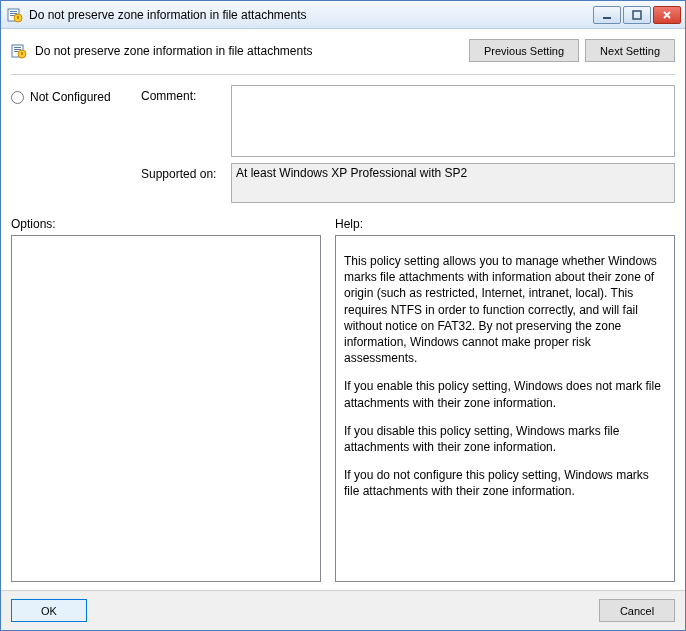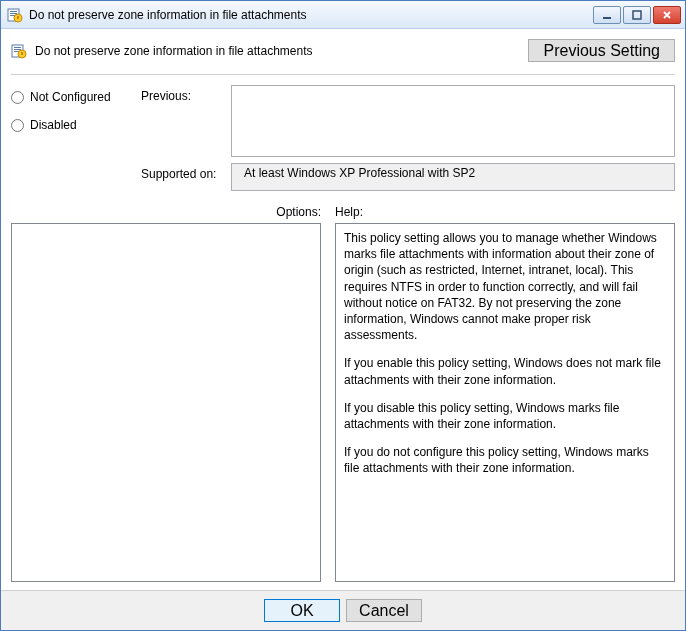--- a/index.html
+++ b/index.html
@@ -47,21 +47,21 @@
   }
   .header-icon {
     width: 16px; height: 16px; margin-right: 8px;
   }
   .header-title { flex: 1; font-size: 12px; }
   .nav-btns { display: flex; gap: 6px; }
   .btn {
     height: 23px; padding: 0 14px;
     background: #e1e1e1;
     border: 1px solid #adadad;
-    font-family: inherit; font-size: 16px;
+    font-family: inherit; font-size: 11px;
     cursor: pointer;
   }
   .btn.default { border: 1px solid #0078d7; background: #e5f1fb; }
   hr.sep { border: none; border-top: 1px solid #d0d0d0; margin: 2px 0 10px 0; }
 
   .config-grid {
     display: grid;
     grid-template-columns: 120px 80px 1fr;
     grid-template-rows: auto auto auto auto;
     column-gap: 10px;
@@ -76,53 +76,53 @@
     border: 1px solid #abadb3;
     background: #fff;
     resize: none;
     font-family: inherit; font-size: 12px;
     padding: 2px 4px;
     overflow-y: scroll;
   }
   .lbl-supported { grid-column: 2; grid-row: 4; padding-top: 4px; white-space: nowrap; }
   .supported-box {
     grid-column: 3; grid-row: 4;
-    height: 28px;
+    height: 40px;
     border: 1px solid #abadb3;
     background: #f0f0f0;
     font-family: inherit; font-size: 12px;
-    padding: 2px 12px;
+    padding: 2px 4px;
     overflow-y: scroll;
     color: #000;
     margin-top: 6px;
   }
   .row-supported { margin-top: 6px; }
 
   .panes-labels {
     display: flex; margin-top: 14px; gap: 14px;
   }
-  .panes-labels > div:first-child { width: 310px; text-align: right; }
+  .panes-labels > div:first-child { width: 310px; }
   .panes {
     display: flex; gap: 14px; flex: 1; margin-top: 4px;
   }
   .pane {
     border: 1px solid #828790;
     background: #fff;
     overflow-y: auto;
     padding: 6px 8px;
     font-size: 12px;
   }
   .pane.options { width: 310px; }
   .pane.help { flex: 1; line-height: 1.35; }
-  .pane.help p { margin: 0 0 12px 0; }
+  .pane.help p { margin: 11px 0 12px 0; }
 
   .footer {
     border-top: 1px solid #d0d0d0;
     padding: 8px 10px;
-    display: flex; justify-content: center; gap: 6px;
+    display: flex; justify-content: space-between; gap: 6px;
     background: #f0f0f0;
   }
   .footer .btn { width: 76px; padding: 0; }
 
   
   .policy-icon svg { display:block; }
 
   
   textarea::-webkit-scrollbar, .supported-box::-webkit-scrollbar { width: 16px; }
   textarea::-webkit-scrollbar-thumb, .supported-box::-webkit-scrollbar-thumb { background:#cdcdcd; }
@@ -171,37 +171,34 @@
         <rect x="3" y="4" width="7" height="1" fill="#5a7ca8"></rect>
         <rect x="3" y="6" width="7" height="1" fill="#5a7ca8"></rect>
         <rect x="3" y="8" width="5" height="1" fill="#5a7ca8"></rect>
         <circle cx="11" cy="11" r="4" fill="#ffcc33" stroke="#c98b00"></circle>
         <rect x="10" y="9" width="2" height="3" fill="#c98b00"></rect>
       </svg>
     </span>
     <span class="header-title">Do not preserve zone information in file attachments</span>
     <div class="nav-btns">
       <button class="btn">Previous Setting</button>
+      <button class="btn">Next Setting</button>
     </div>
   </div>
 
   <hr class="sep">
 
   <div class="config-grid">
     <div class="radios">
       <label class="radio-row">
         <input type="radio" name="state" style="">
         <span>Not Configured</span>
       </label>
-      <label class="radio-row">
-        <input type="radio" name="state" style="">
-        <span>Disabled</span>
-      </label>
-    </div>
-    <div class="lbl-comment">Previous:</div>
+    </div>
+    <div class="lbl-comment">Comment:</div>
     <textarea class="comment-box" style=""></textarea>
 
     <div class="lbl-supported row-supported">Supported on:</div>
     <div class="supported-box row-supported">
       <span>At least Windows XP Professional with SP2</span>
     </div>
   </div>
 
   <div class="panes-labels">
     <div>Options:</div>

